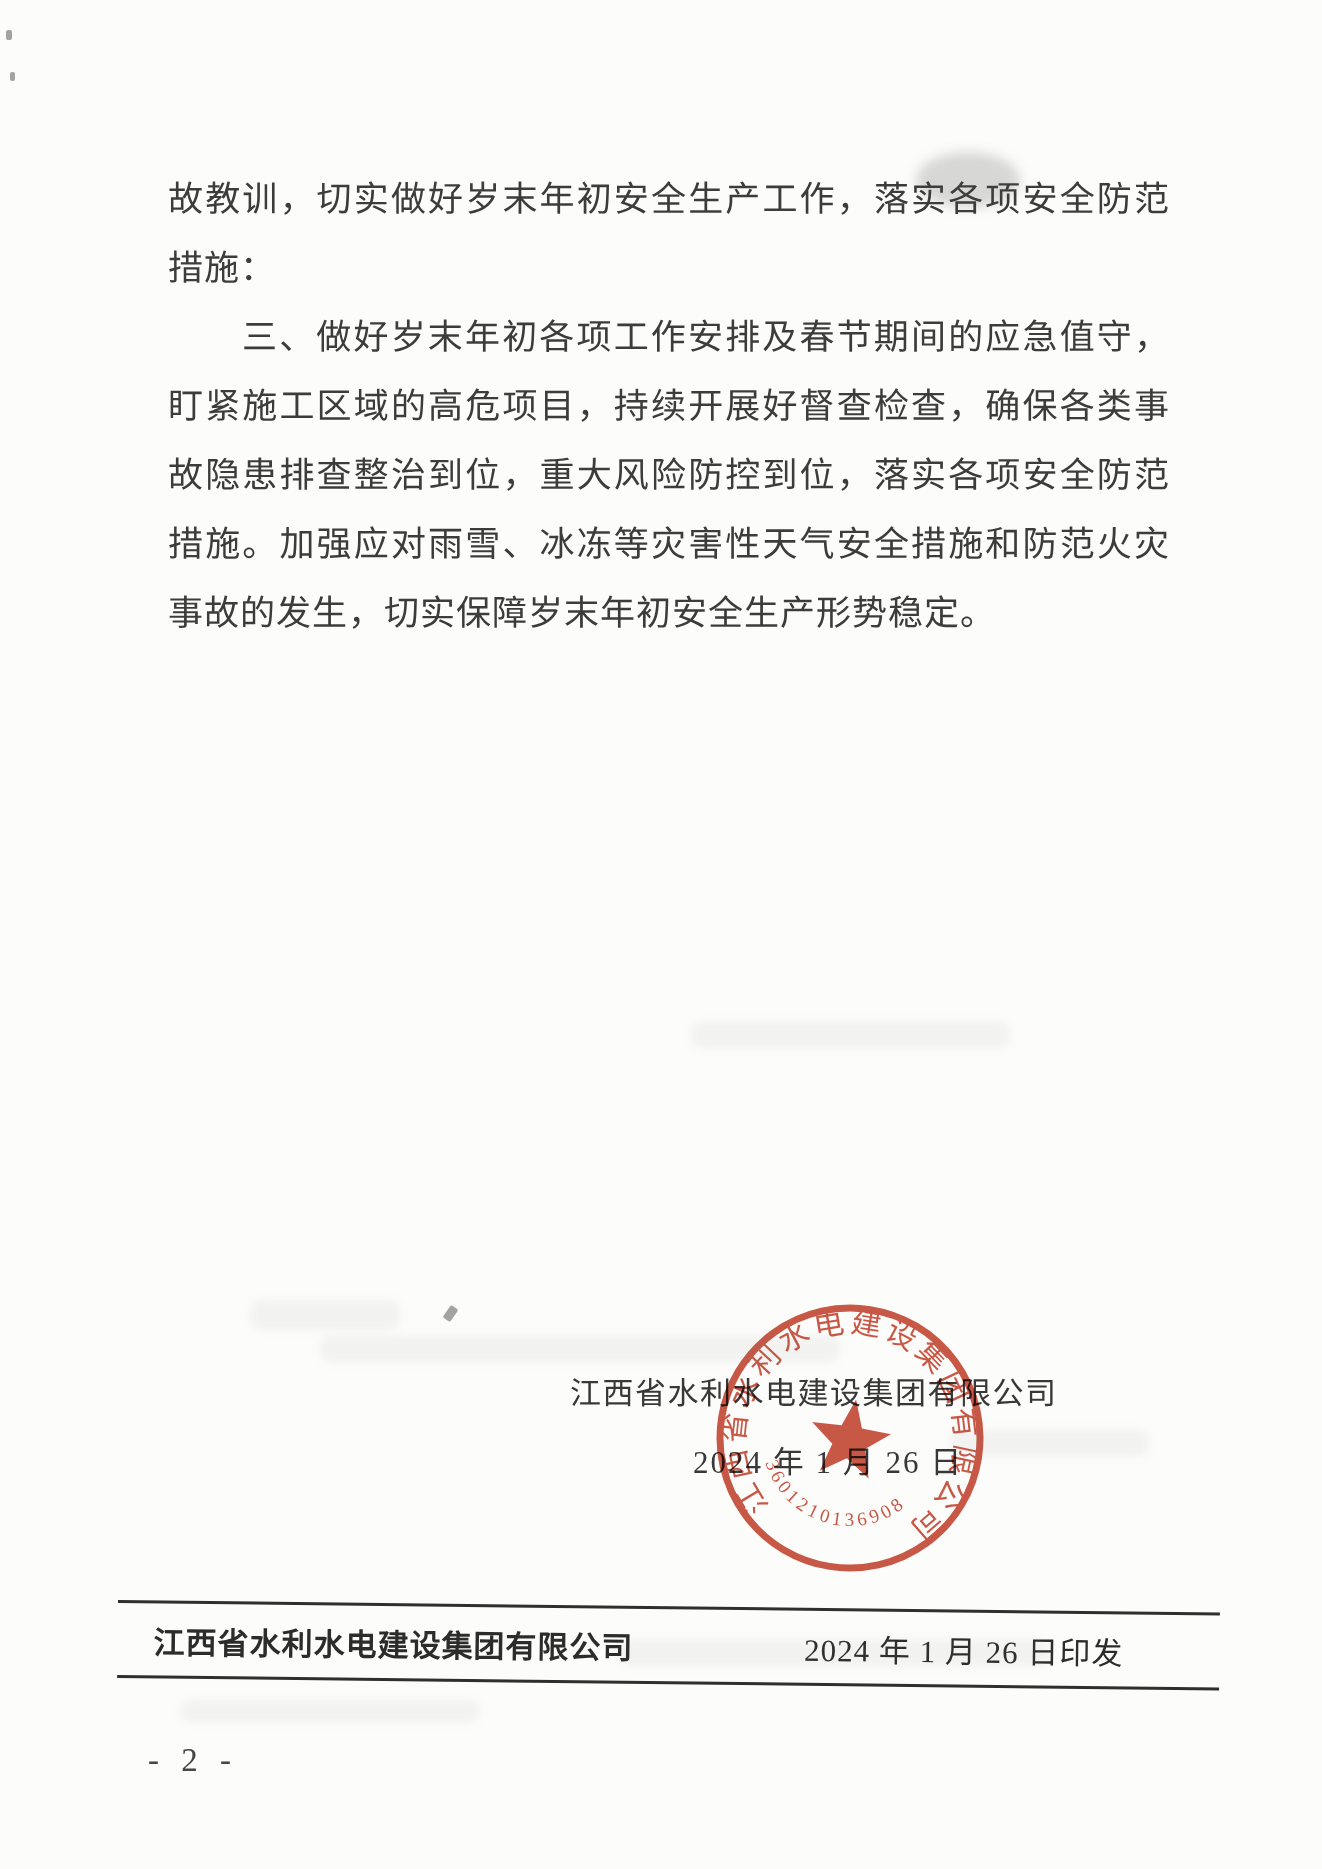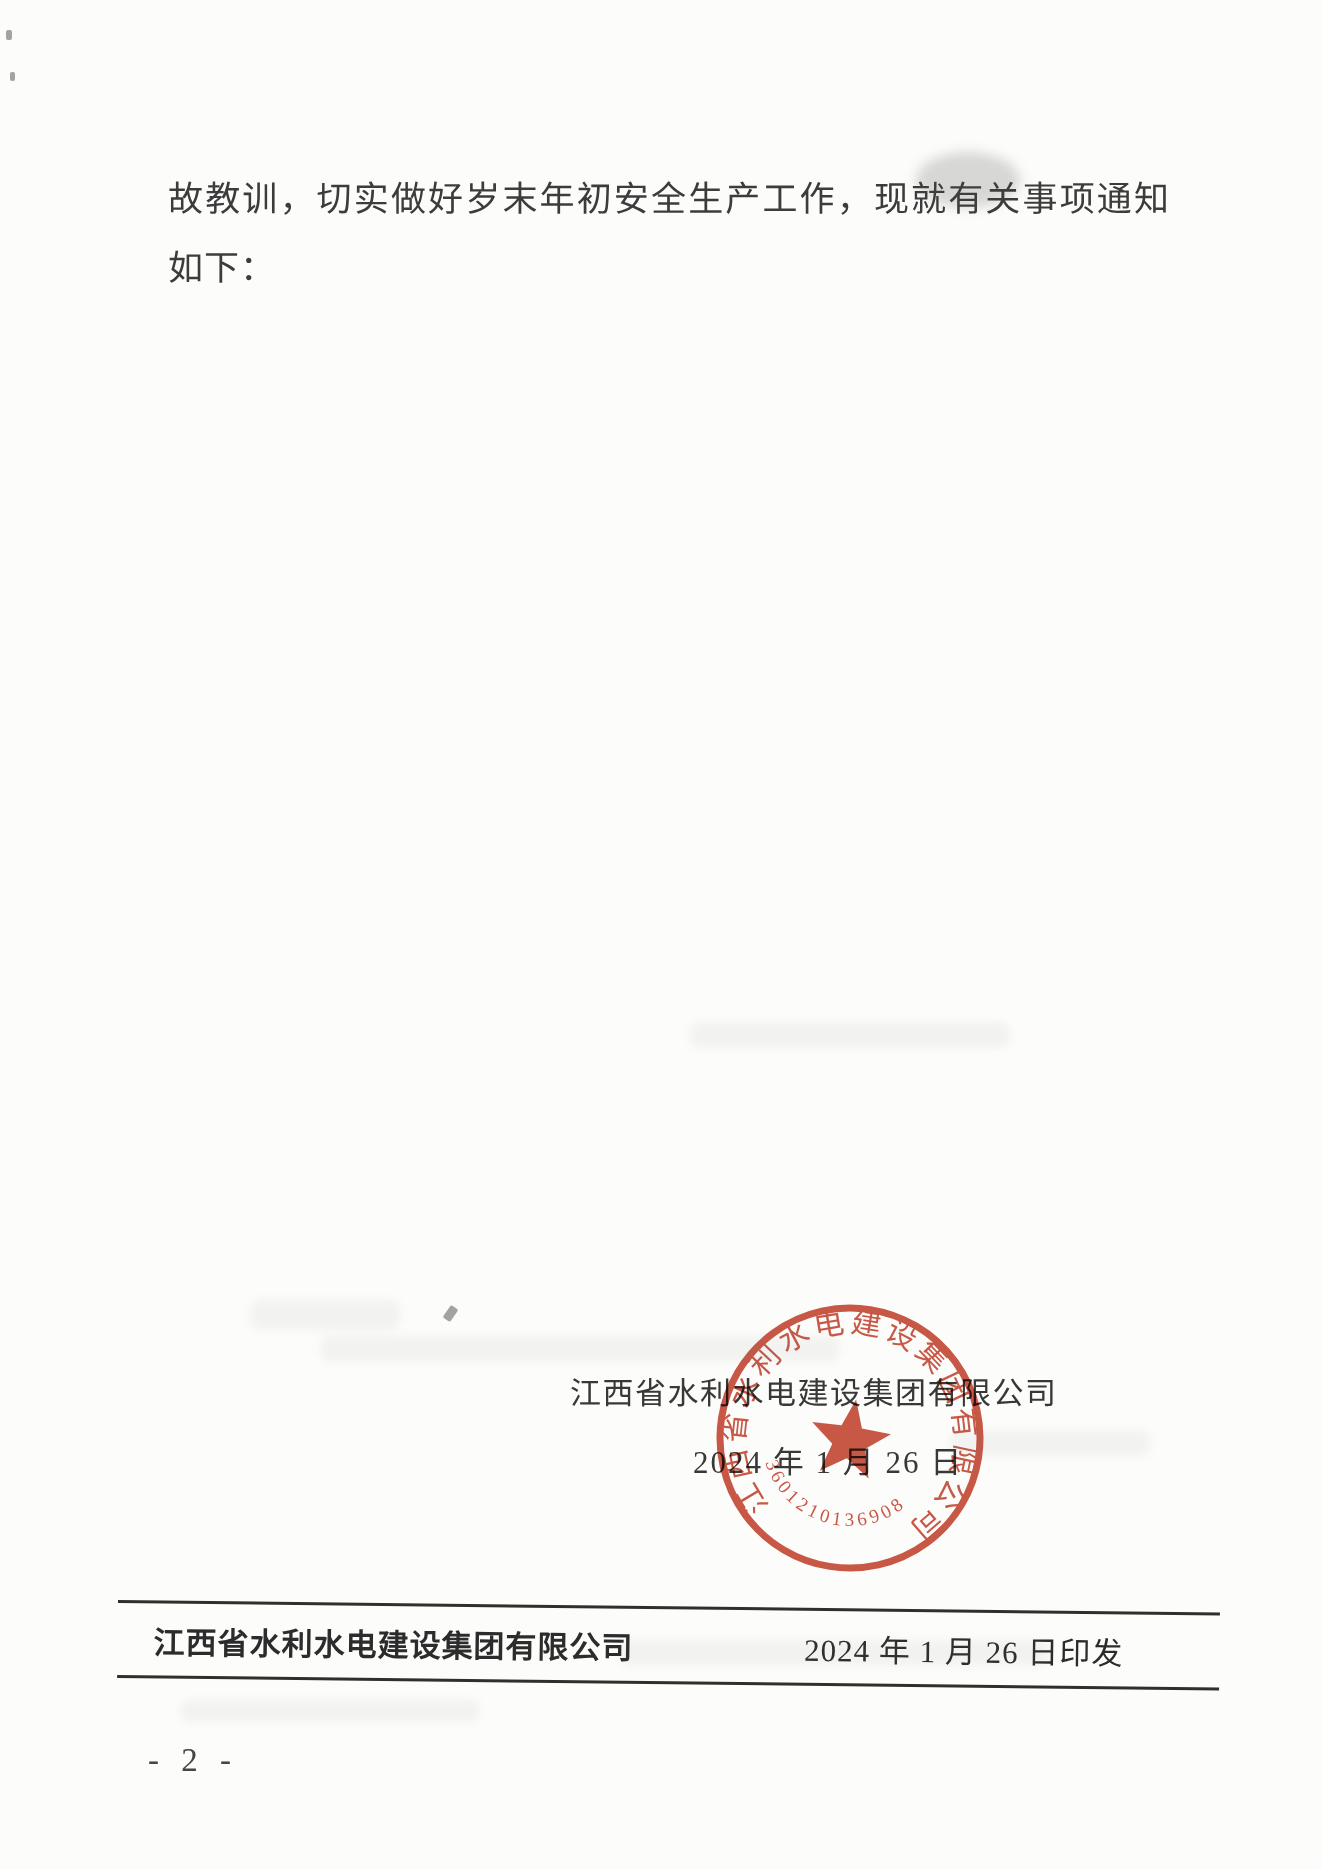--- a/index.html
+++ b/index.html
@@ -83,21 +83,22 @@
   .speck{
     position:absolute; background:#5a5a5a; opacity:.55; border-radius:2px;
   }
 </style>
 </head>
 <body>
 
 <div class="page">
 
   <div class="body-text">
-    <p>故教训，切实做好岁末年初安全生产工作，现就有关事项通知如下：</p>
+    <p>故教训，切实做好岁末年初安全生产工作，落实各项安全防范措施：</p>
+    <p class="indent">三、做好岁末年初各项工作安排及春节期间的应急值守，盯紧施工区域的高危项目，持续开展好督查检查，确保各类事故隐患排查整治到位，重大风险防控到位，落实各项安全防范措施。加强应对雨雪、冰冻等灾害性天气安全措施和防范火灾事故的发生，切实保障岁末年初安全生产形势稳定。</p>
   </div>
 
   <div class="sig-company">江西省水利水电建设集团有限公司</div>
   <div class="sig-date">2024 年 1 月 26 日</div>
 
   <div class="seal">
     <svg viewBox="0 0 280 280" width="280" height="280" fill="#c64733" stroke="none">
       <circle cx="140" cy="140" r="130" fill="none" stroke="#c64733" stroke-width="7"></circle>
       <path id="sealRingPath" d="M 73 221 A 105 105 0 1 1 207 221" fill="none"></path>
       <text font-size="30" letter-spacing="4" font-family="Liberation Serif, serif">

